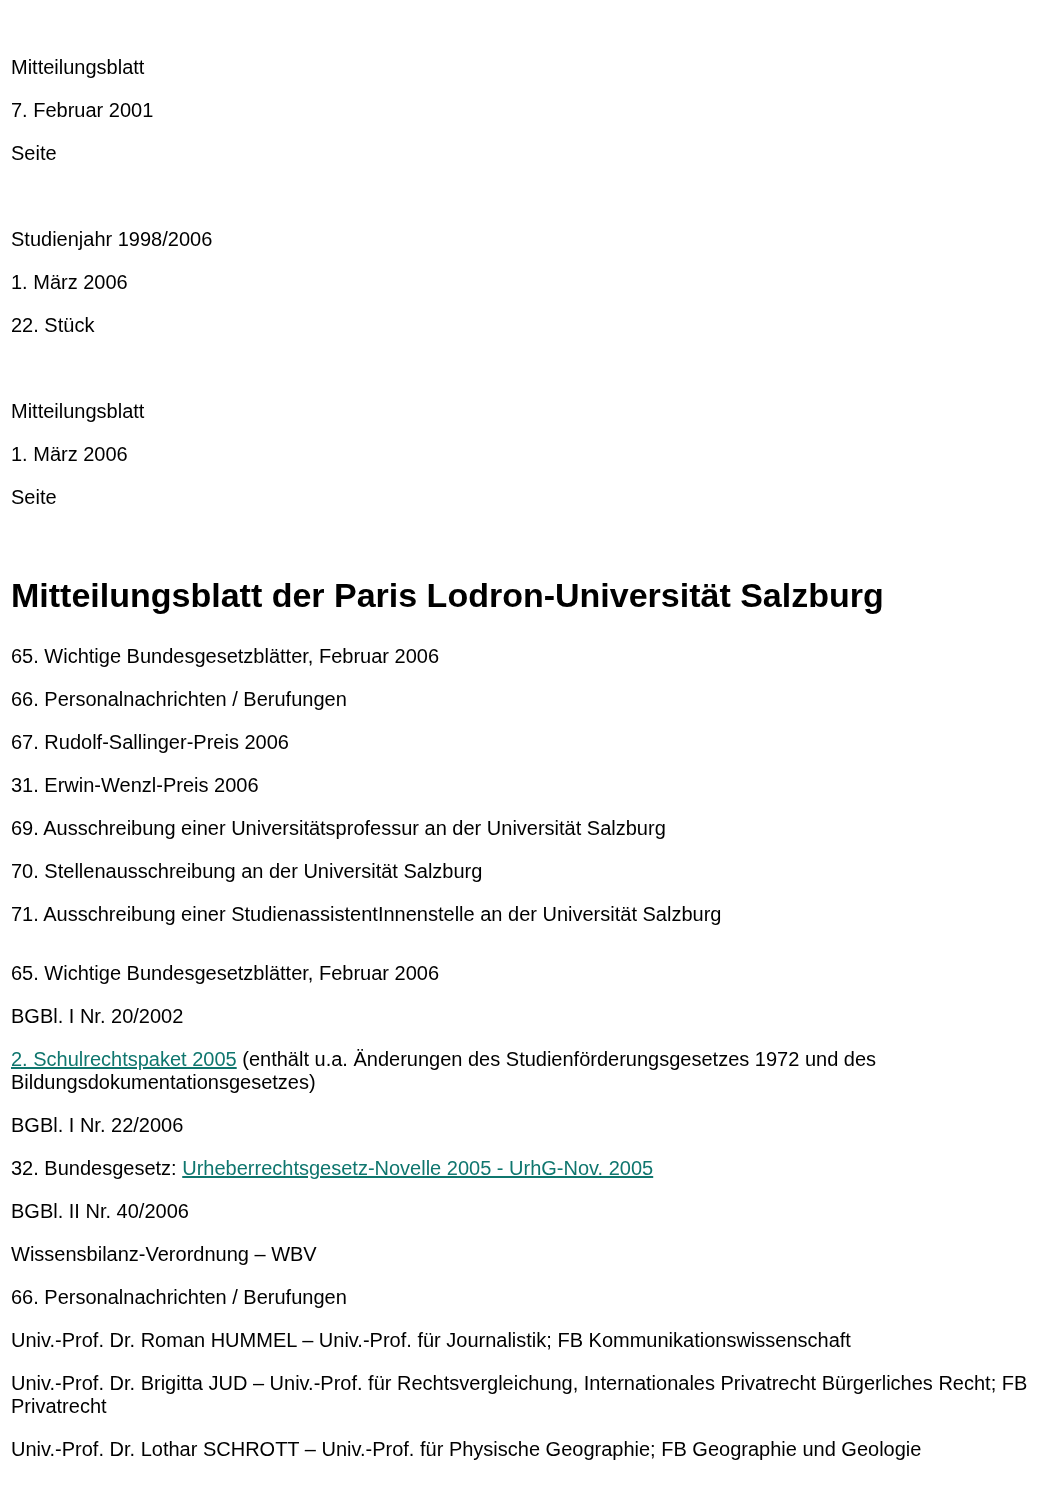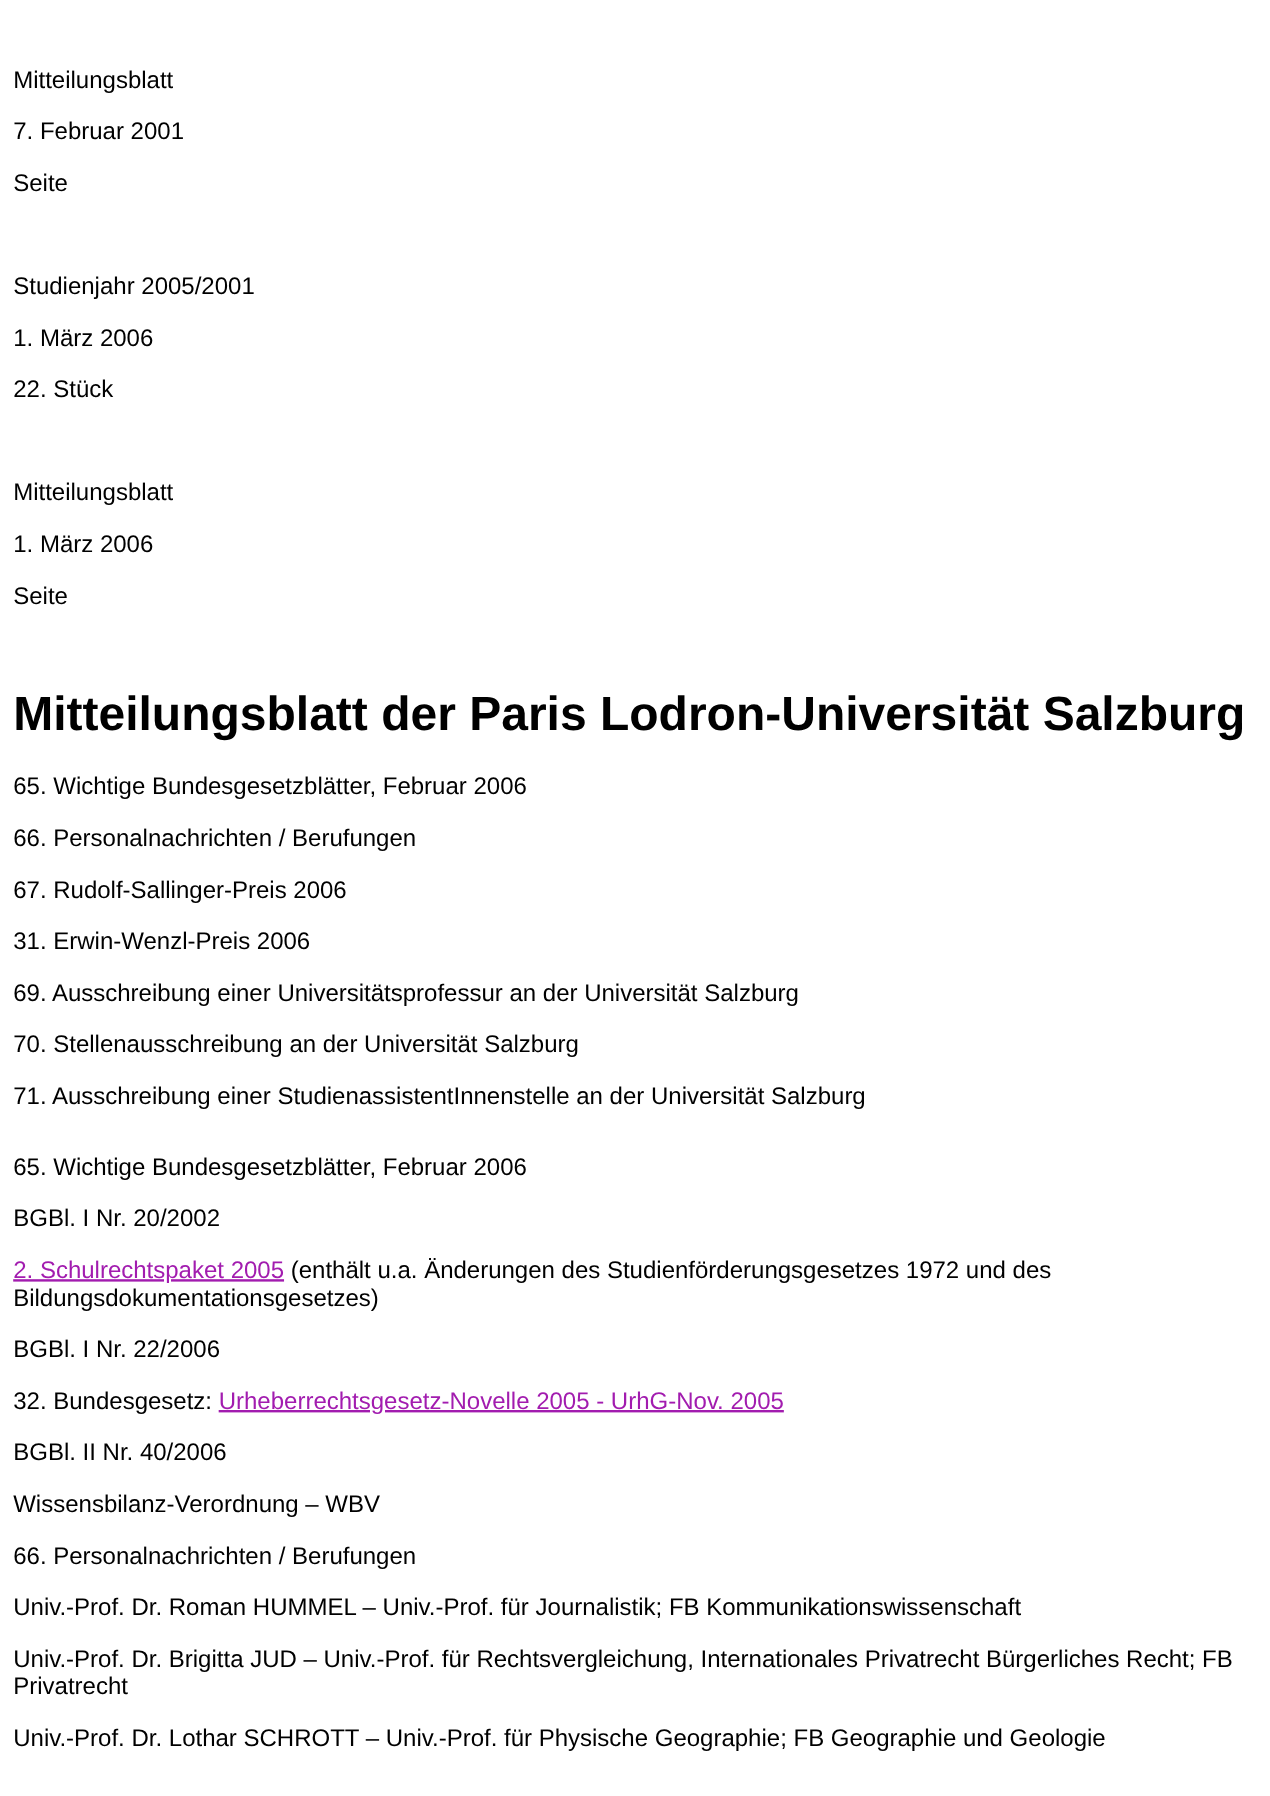--- a/index.html
+++ b/index.html
@@ -17,47 +17,47 @@
     font-size: 20px;
     line-height: 23px;
   }
   p {
     margin: 20px 0;
   }
   p.spacer {
     height: 23px;
   }
   h1 {
-    font-size: 40px;
+    font-size: 34px;
     line-height: 46px;
     font-weight: bold;
     margin: 20px 0 27px 0;
   }
   .bold {
     font-weight: normal;
   }
   .gap-before {
     margin-top: 36px;
   }
   a {
-    color: #a21caf;
+    color: #0f766e;
     text-decoration: underline;
     cursor: pointer;
   }
 </style>
 </head>
 <body>
 
 <p>Mitteilungsblatt</p>
 <p>7. Februar 2001</p>
 <p>Seite</p>
 
 <p class="spacer"></p>
 
-<p>Studienjahr 2005/2001</p>
+<p>Studienjahr 1998/2006</p>
 <p>1. März 2006</p>
 <p>22. Stück</p>
 
 <p class="spacer"></p>
 
 <p>Mitteilungsblatt</p>
 <p>1. März 2006</p>
 <p>Seite</p>
 
 <p class="spacer"></p>

